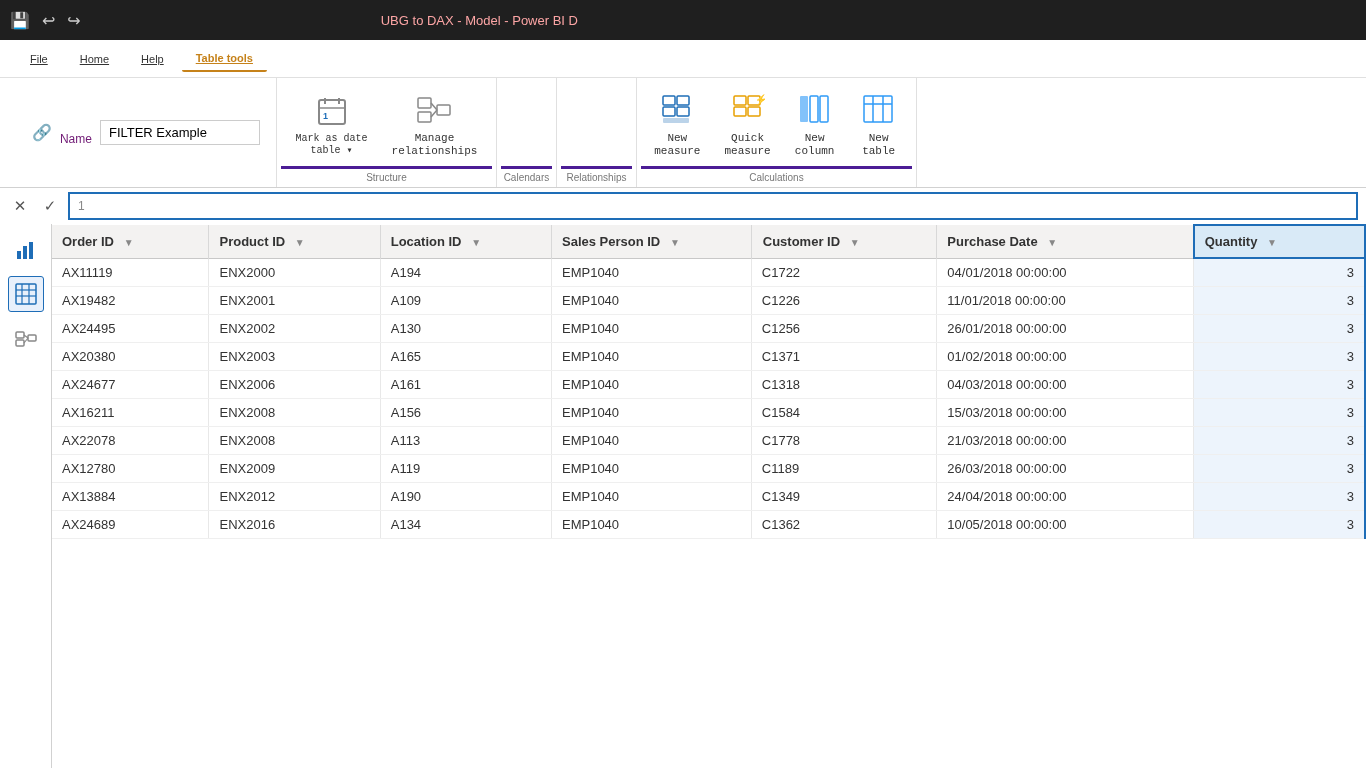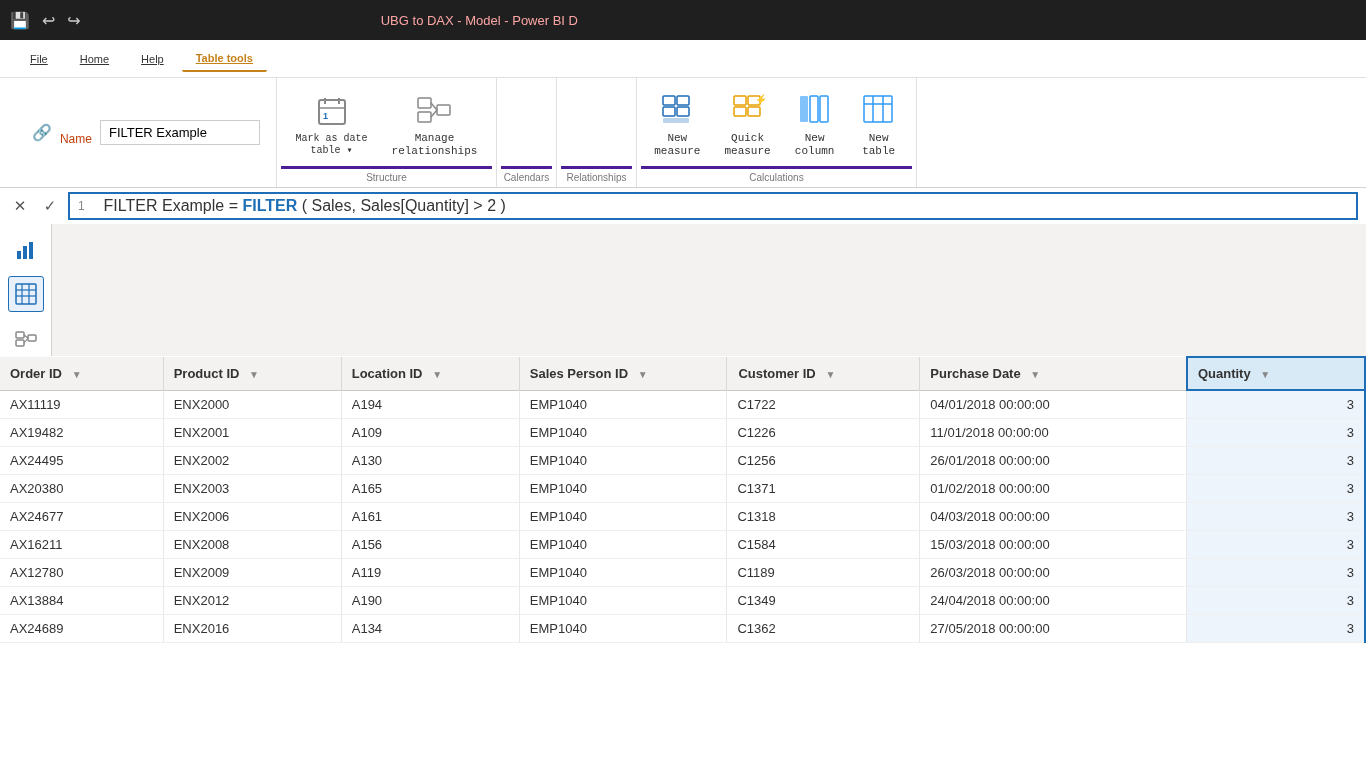--- a/index.html
+++ b/index.html
@@ -47,21 +47,21 @@
       padding: 0 16px;
       height: 110px;
     }
     .name-section {
       display: flex;
       align-items: center;
       gap: 8px;
       padding: 8px 16px;
       border-right: 1px solid #e0e0e0;
     }
-    .name-label { font-size: 12px; color: #c2410c; margin-top: 12px; }
+    .name-label { font-size: 12px; color: #701a75; margin-top: 12px; }
     .name-input {
       border: 1px solid #ccc;
       padding: 4px 8px;
       font-size: 13px;
       width: 160px;
       outline: none;
     }
     .ribbon-btn {
       display: flex;
       flex-direction: column;
@@ -136,21 +136,20 @@
       color: #888;
       margin-right: 10px;
       font-size: 12px;
     }
     .formula-text { color: #333; }
 
     
     .main-area {
       display: flex;
       height: calc(768px - 40px - 38px - 110px - 36px);
-      flex-direction: column;
     }
 
     
     .left-panel {
       width: 52px;
       background: #ffffff;
       border-right: 1px solid #d1d1d1;
       display: flex;
       flex-direction: column;
       align-items: center;
@@ -349,26 +348,20 @@
   </div>
 </div>
 
 <div class="formula-section">
   <div class="formula-actions">
     <div class="formula-btn">✕</div>
     <div class="formula-btn">✓</div>
   </div>
   <div class="formula-wrapper">
     <span class="formula-line-num">1</span>
-    <span class="formula-text">
-      &nbsp;&nbsp;<span style="color:#333;">FILTER Example</span>
-      <span style="color:#333;"> = </span>
-      <span style="color:#1e6db7; font-weight:600;">FILTER</span>
-      <span style="color:#333;">( Sales, Sales[Quantity] &gt; 2 )</span>
-    </span>
   </div>
 </div>
 
 <div class="main-area">
 
   <div class="left-panel">
     <div class="left-icon">
       <svg width="22" height="22" viewBox="0 0 22 22">
         <rect x="2" y="12" width="4" height="8" fill="#1e6db7"></rect>
         <rect x="8" y="7" width="4" height="13" fill="#1e6db7"></rect>
@@ -478,20 +471,29 @@
           <tr>
             <td>AX16211</td>
             <td>ENX2008</td>
             <td>A156</td>
             <td>EMP1040</td>
             <td>C1584</td>
             <td>15/03/2018 00:00:00</td>
             <td class="num highlighted">3</td>
           </tr>
           <tr>
+            <td>AX22078</td>
+            <td>ENX2008</td>
+            <td>A113</td>
+            <td>EMP1040</td>
+            <td>C1778</td>
+            <td>21/03/2018 00:00:00</td>
+            <td class="num highlighted">3</td>
+          </tr>
+          <tr>
             <td>AX12780</td>
             <td>ENX2009</td>
             <td>A119</td>
             <td>EMP1040</td>
             <td>C1189</td>
             <td>26/03/2018 00:00:00</td>
             <td class="num highlighted">3</td>
           </tr>
           <tr>
             <td>AX13884</td>
@@ -501,19 +503,19 @@
             <td>C1349</td>
             <td>24/04/2018 00:00:00</td>
             <td class="num highlighted">3</td>
           </tr>
           <tr>
             <td>AX24689</td>
             <td>ENX2016</td>
             <td>A134</td>
             <td>EMP1040</td>
             <td>C1362</td>
-            <td>27/05/2018 00:00:00</td>
+            <td>10/05/2018 00:00:00</td>
             <td class="num highlighted">3</td>
           </tr>
         </tbody>
     </table>
   </div>
 </div>
 
 </body></html>

